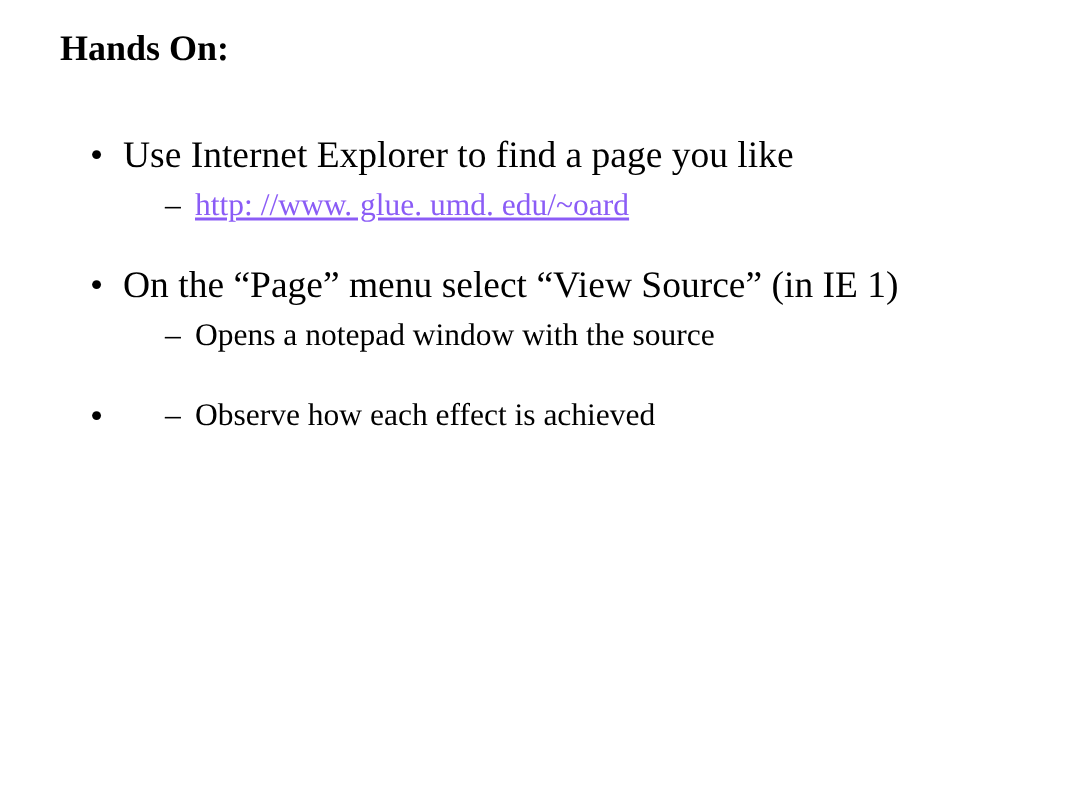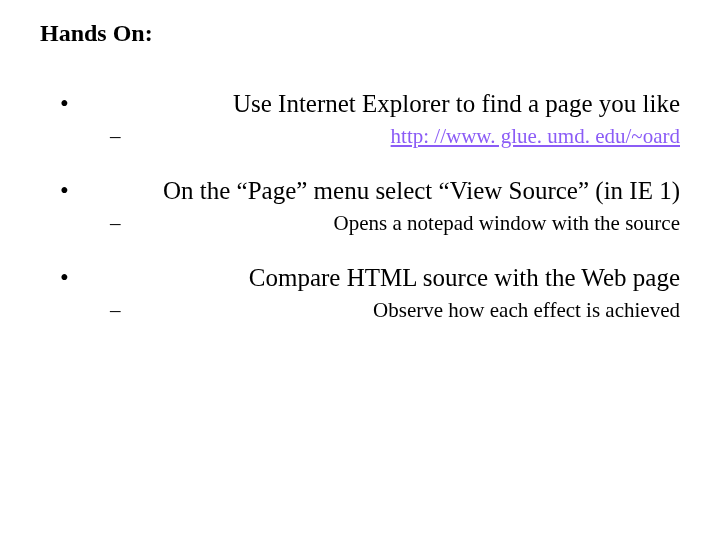--- a/index.html
+++ b/index.html
@@ -15,21 +15,20 @@
     .title {
       text-align: left;
       font-size: 24px;
       font-weight: bold;
       line-height: 1.15;
       margin-bottom: 42px;
     }
     .bullet-list {
       list-style: none;
       padding-left: 20px;
-      text-align: right;
     }
     .bullet-item {
       font-size: 25px;
       margin-bottom: 8px;
       position: relative;
       padding-left: 22px;
     }
     .bullet-item::before {
       content: "•";
       position: absolute;
@@ -76,20 +75,19 @@
   </li>
   <li class="bullet-item">
     <span>On the “Page” menu select “View Source” (in IE 1)</span>
     <ul class="sub-list">
       <li class="sub-item">
         <span>Opens a notepad window with the source</span>
       </li>
     </ul>
   </li>
   <li class="bullet-item">
-    <span>Compare HTML source with the Web page</span>
     <ul class="sub-list">
       <li class="sub-item">
         <span> Observe how each effect is achieved</span>
       </li>
     </ul>
   </li>
 </ul>
 
 </body></html>

